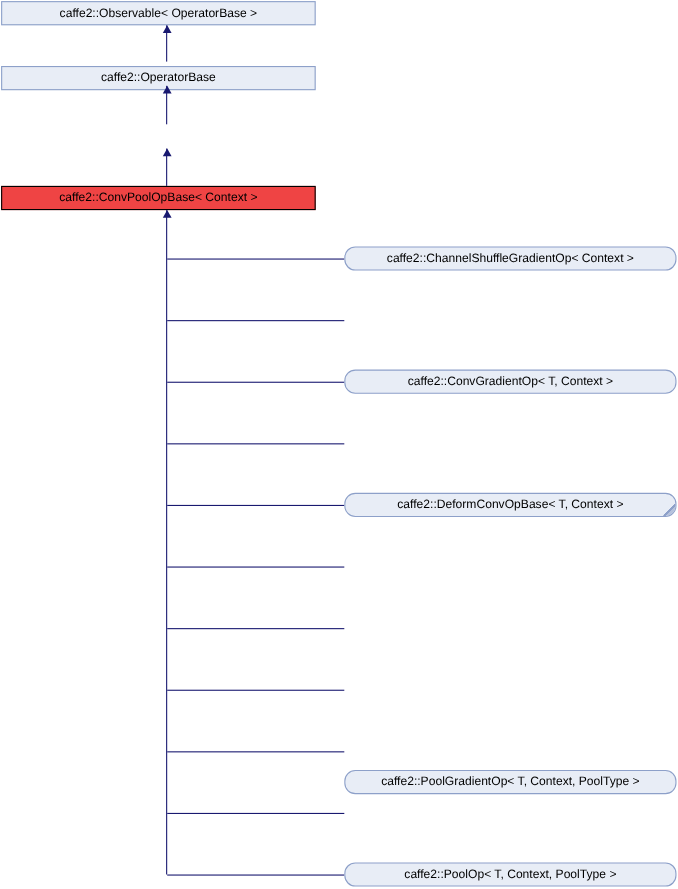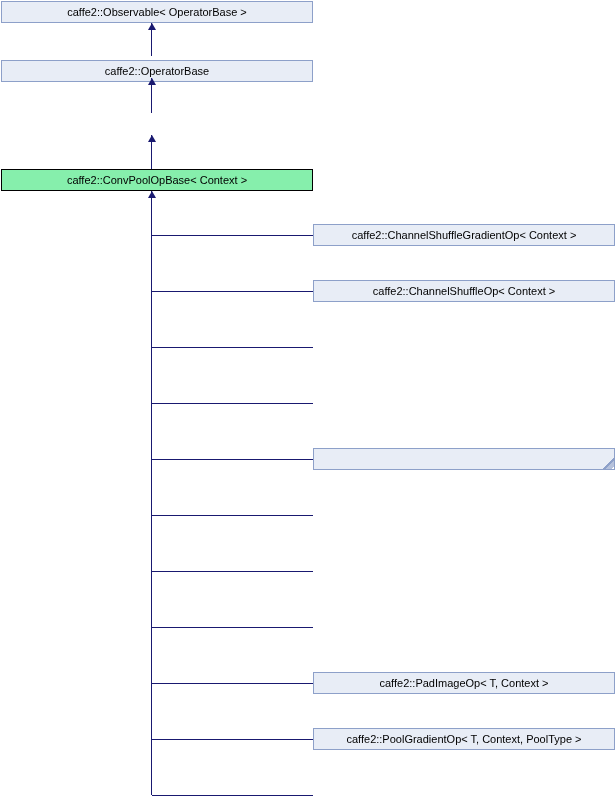--- a/index.html
+++ b/index.html
@@ -24,28 +24,29 @@
     line-height: 20px;
     text-align: center;
     background: #e8edf6;
     border: 1px solid #8da0c9;
     white-space: nowrap;
     overflow: hidden;
     cursor: pointer;
   }
   .node.ancestor {
     left: 1px;
-    width: 312px;
+    width: 286px;
   }
   .node.child {
     left: 313px;
     width: 302px;
+    border-radius: 10px;
   }
   .node.current {
-    background: #86efac;
+    background: #ef4444;
     border: 1px solid #000000;
     cursor: default;
   }
   .vline {
     position: absolute;
     left: 151px;
     width: 1px;
     background: #191970;
   }
   .hline {
@@ -108,29 +109,30 @@
   <div class="hline" style="top:459px"></div>
   <div class="hline" style="top:515px"></div>
   <div class="hline" style="top:571px"></div>
   <div class="hline" style="top:627px"></div>
   <div class="hline" style="top:683px"></div>
   <div class="hline" style="top:739px"></div>
   <div class="hline" style="top:795px"></div>
 
   <div class="node child" style="top:224px">caffe2::ChannelShuffleGradientOp&lt; Context &gt;</div>
 
-  <div class="node child" style="top:280px">caffe2::ChannelShuffleOp&lt; Context &gt;</div>
 
+  <div class="node child" style="top:336px">caffe2::ConvGradientOp&lt; T, Context &gt;</div>
 
 
   <div class="node child" style="top:448px">
+    <span>caffe2::DeformConvOpBase&lt; T, Context &gt;</span>
     <span class="fold"></span>
   </div>
 
 
 
 
-  <div class="node child" style="top:672px">caffe2::PadImageOp&lt; T, Context &gt;</div>
 
-  <div class="node child" style="top:728px">caffe2::PoolGradientOp&lt; T, Context, PoolType &gt;</div>
+  <div class="node child" style="top:700px">caffe2::PoolGradientOp&lt; T, Context, PoolType &gt;</div>
 
+  <div class="node child" style="top:784px">caffe2::PoolOp&lt; T, Context, PoolType &gt;</div>
 
 </div>
 
 </body></html>

